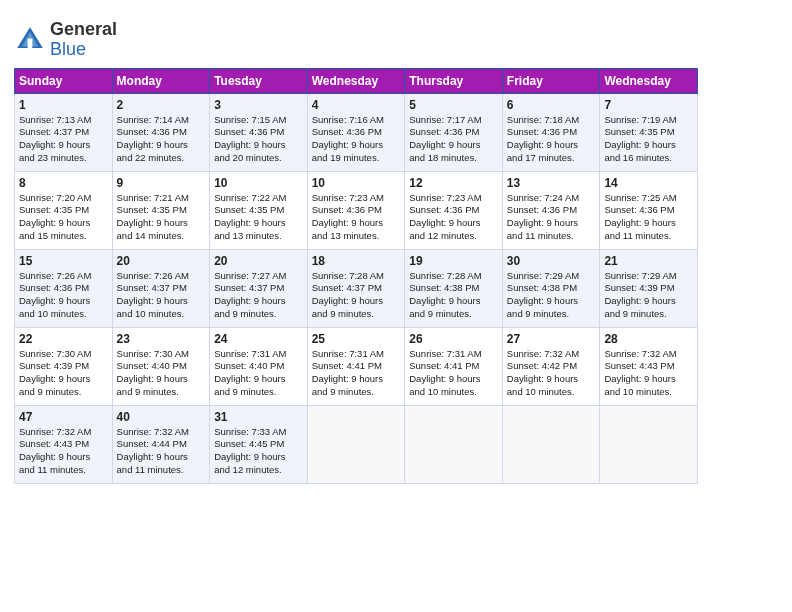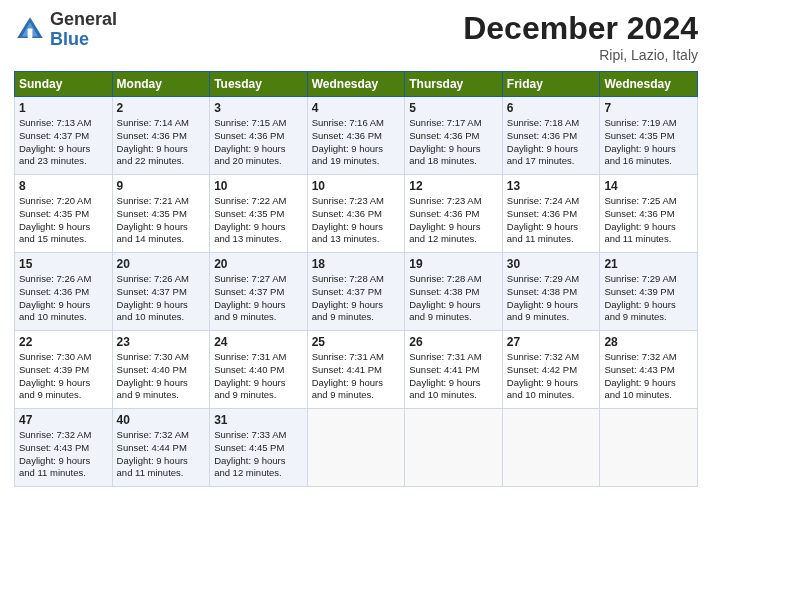--- a/index.html
+++ b/index.html
@@ -5,21 +5,21 @@
     * { box-sizing: border-box; margin: 0; padding: 0; }
     body {
       font-family: Arial, sans-serif;
       background: #fff;
       width: 792px;
       height: 612px;
       overflow: hidden;
     }
     .container {
       width: 712px;
-      padding: 10px 14px 10px 14px;
+      padding: 20px 14px 10px 14px;
     }
     .header {
       display: flex;
       justify-content: space-between;
       align-items: flex-start;
       margin-bottom: 8px;
     }
     .logo {
       display: flex;
       align-items: center;
@@ -29,21 +29,21 @@
       flex-direction: column;
       line-height: 1.1;
     }
     .logo-general {
       font-size: 18px;
       font-weight: bold;
       color: #333;
     }
     .logo-blue {
       font-size: 18px;
-      font-weight: bold;
+      font-weight: normal;
       color: #2a6db5;
     }
     .logo-icon {
       width: 32px;
       height: 32px;
       margin-right: 4px;
     }
     .title-section {
       text-align: right;
     }
@@ -55,21 +55,21 @@
     .location {
       font-size: 14px;
       color: #555;
     }
     table {
       width: 100%;
       border-collapse: collapse;
       table-layout: fixed;
     }
     thead tr {
-      background-color: #4d7c0f;
+      background-color: #a21caf;
     }
     thead th {
       color: #fff;
       font-size: 12px;
       font-weight: bold;
       padding: 5px 4px;
       text-align: left;
       border: 1px solid #1a5ca0;
     }
     tbody tr {
@@ -108,24 +108,20 @@
       <svg class="logo-icon" viewBox="0 0 40 40">
         <polygon points="20,4 36,30 4,30" fill="#2a6db5"></polygon>
         <polygon points="20,10 30,28 10,28" fill="#5b9bd5"></polygon>
         <rect x="17" y="18" width="6" height="12" fill="#fff" rx="1"></rect>
       </svg>
       <div class="logo-text">
         <span class="logo-general">General</span>
         <span class="logo-blue">Blue</span>
       </div>
     </div>
-    <div class="title-section">
-      <div class="month-title">December 2024</div>
-      <div class="location">Ripi, Lazio, Italy</div>
-    </div>
   </div>
 
   <table>
     <thead>
       <tr>
       <th>Sunday</th>
           <th>Monday</th>
           <th>Tuesday</th>
           <th>Wednesday</th>
           <th>Thursday</th>

